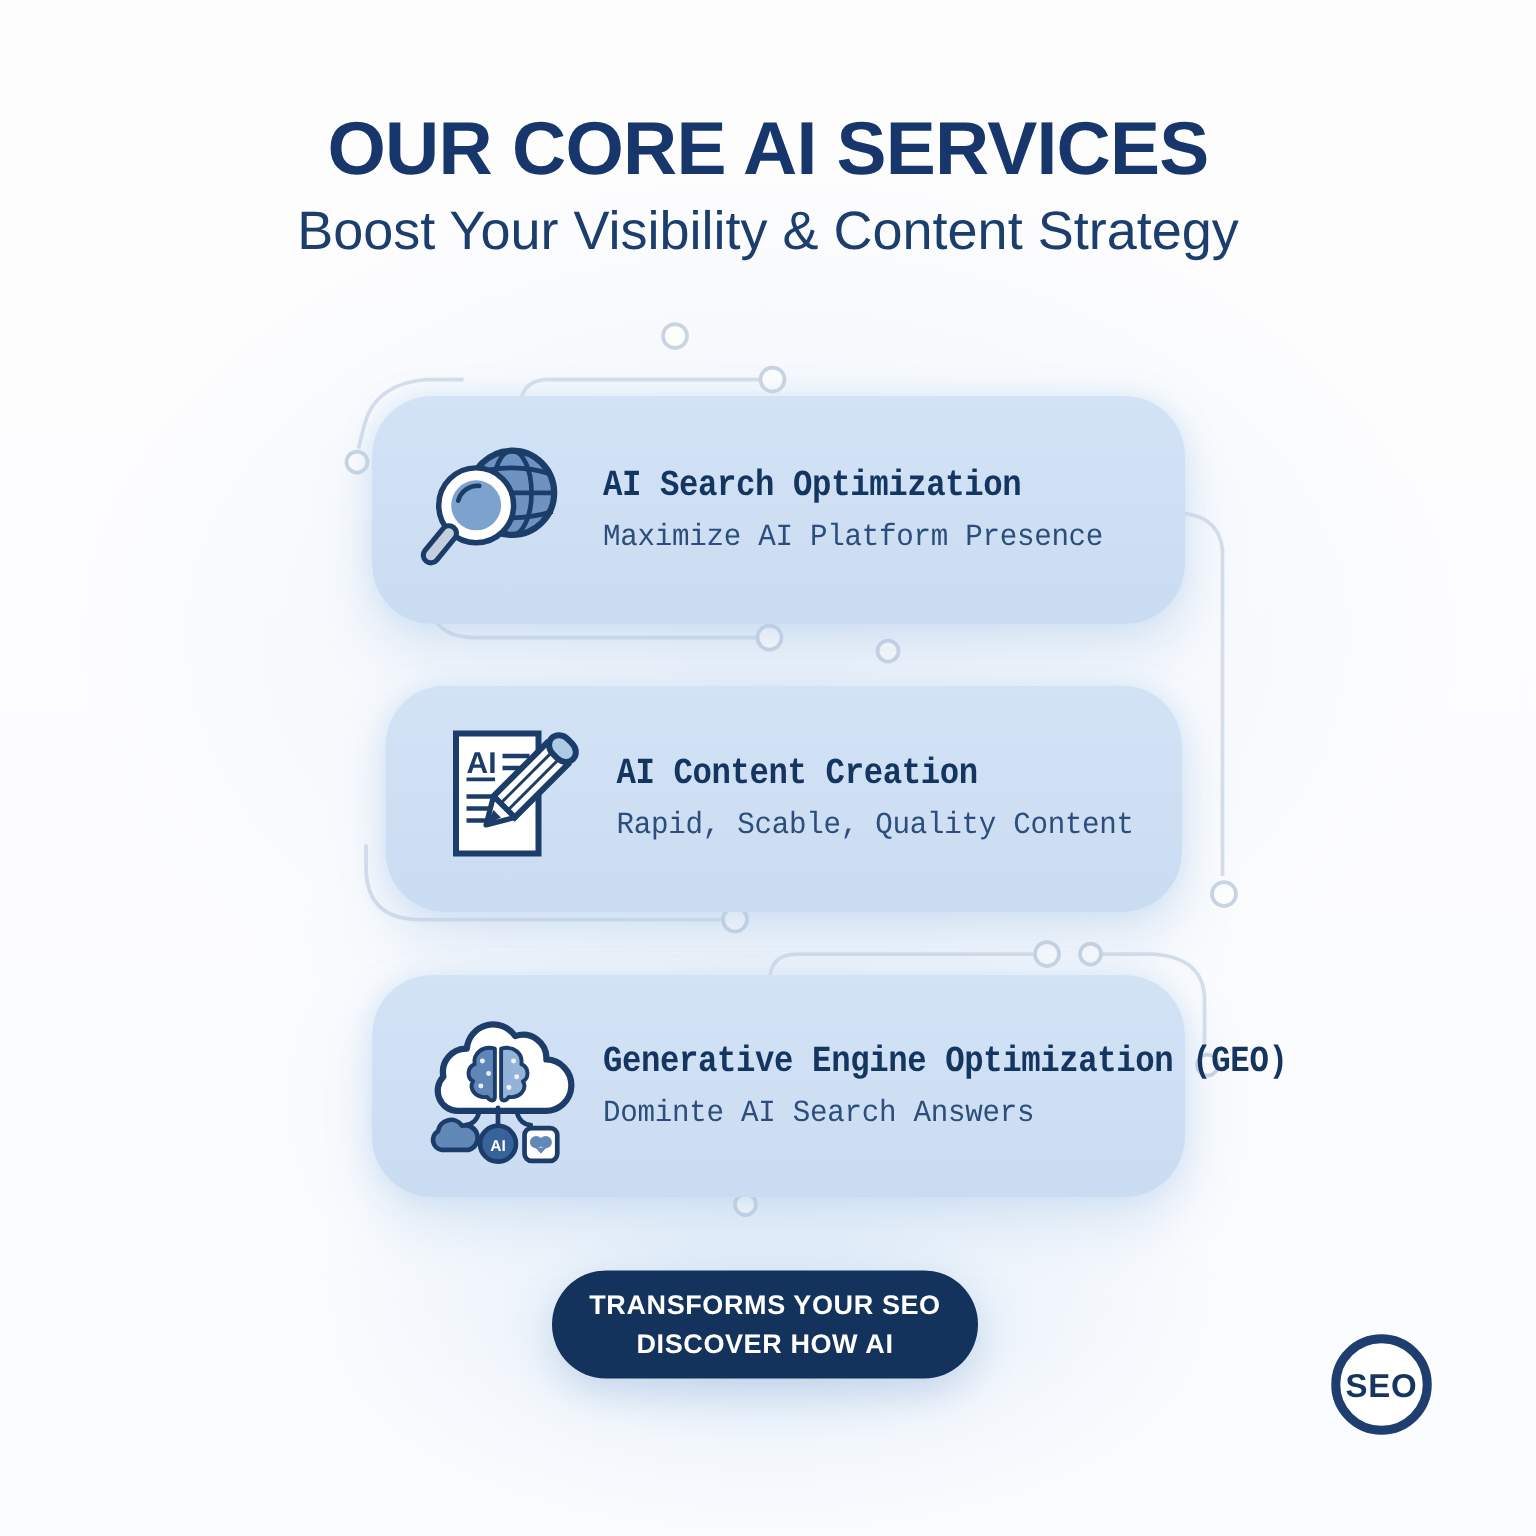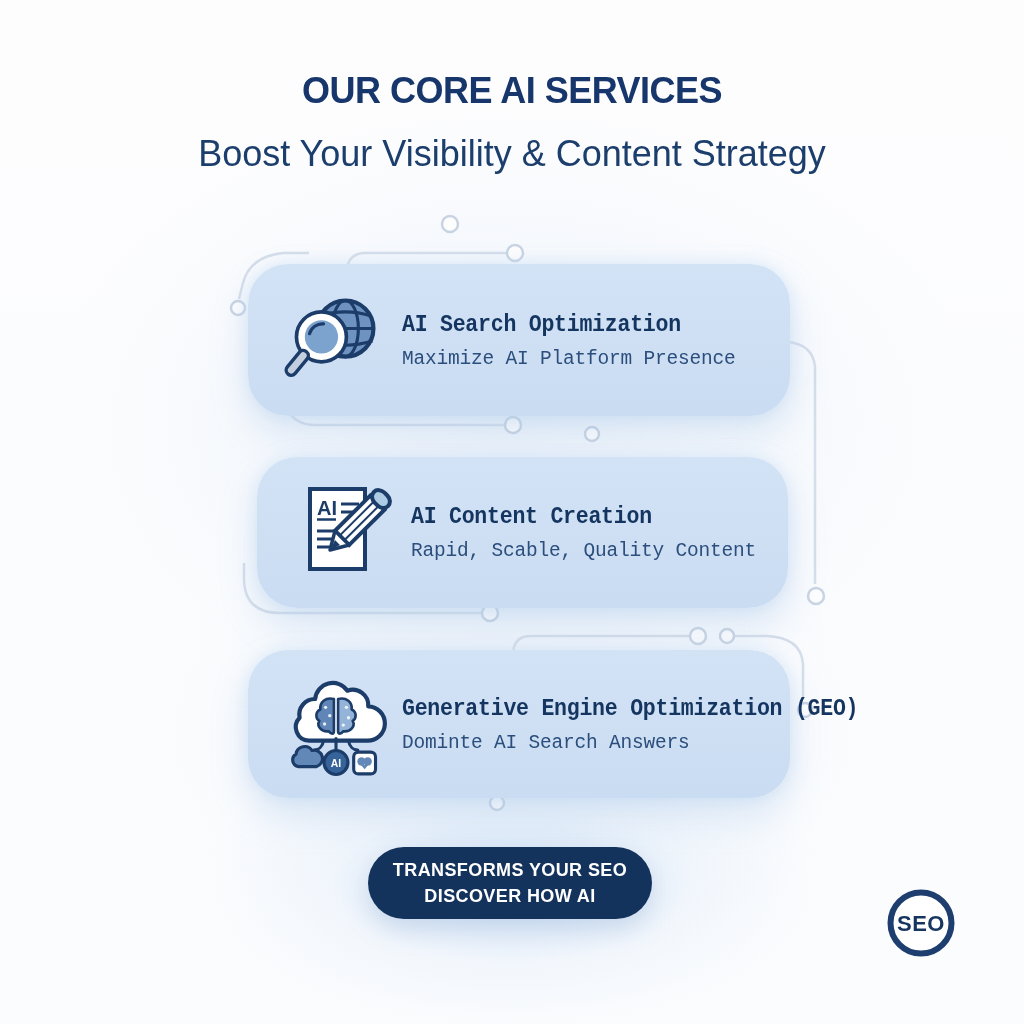--- a/index.html
+++ b/index.html
@@ -12,37 +12,37 @@
     position:relative;width:1024px;height:1024px;overflow:hidden;
     background:
       radial-gradient(640px 430px at 50% 41%, rgba(213,229,246,.38), rgba(255,255,255,0) 72%),
       radial-gradient(520px 330px at 50% 71%, rgba(213,229,246,.34), rgba(255,255,255,0) 72%),
       radial-gradient(420px 200px at 50% 86%, rgba(205,225,245,.45), rgba(255,255,255,0) 75%),
       linear-gradient(#fdfdfe,#fbfcfe);
   }
   .traces{position:absolute;left:0;top:0;z-index:1;}
   .page-title{
     position:absolute;top:70px;left:0;width:1024px;margin:0;
-    text-align:center;font-size:36px;font-weight:bold;color:#17366b;
+    text-align:center;font-size:50px;font-weight:bold;color:#17366b;
     letter-spacing:-.5px;z-index:3;
   }
   .page-subtitle{
     position:absolute;top:133px;left:0;width:1024px;margin:0;
     text-align:center;font-size:36px;color:#1c3e6d;z-index:3;
   }
   .card{
     position:absolute;z-index:2;border-radius:40px;
     background:linear-gradient(180deg,#d3e3f6,#cadcf2);
     display:flex;align-items:center;padding-left:28px;box-sizing:border-box;
     box-shadow:0 18px 36px rgba(152,186,226,.28), 0 0 16px rgba(200,222,245,.55);
   }
   .card-1{left:248px;top:264px;width:542px;height:152px;}
   .card-2{left:257px;top:457px;width:531px;height:151px;}
   .card-3{left:248px;top:650px;width:542px;height:148px;}
-  .card-icon{width:112px;height:112px;flex:none;display:flex;align-items:center;justify-content:flex-end;}
+  .card-icon{width:112px;height:112px;flex:none;display:flex;align-items:center;justify-content:center;}
   .card-text{margin-left:14px;font-family:Liberation Mono, monospace;}
   .card-title{
     font-size:24.5px;font-weight:bold;color:#14355f;letter-spacing:-.3px;
     white-space:nowrap;transform:scaleX(.88);transform-origin:left center;
   }
   .card-sub{
     font-size:20.5px;color:#2b4e7c;margin-top:9px;letter-spacing:-.2px;
     white-space:nowrap;transform:scaleX(.95);transform-origin:left center;
   }
   .cta-halo{

